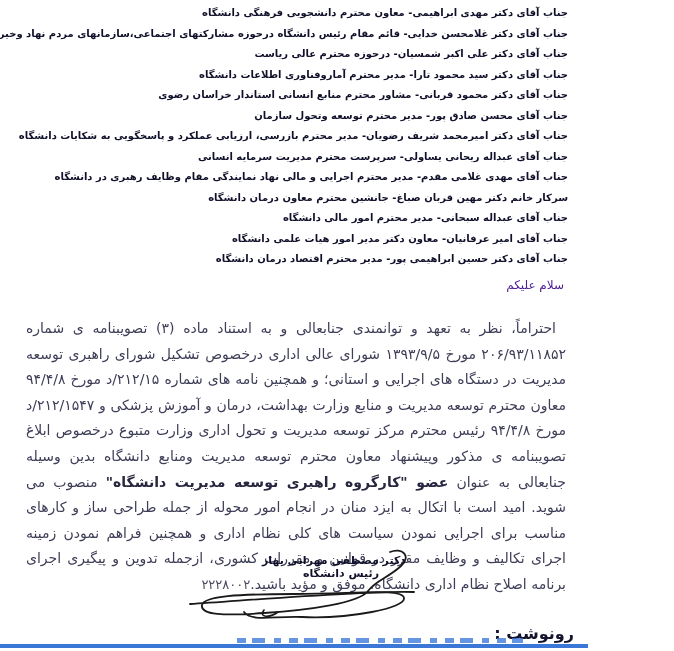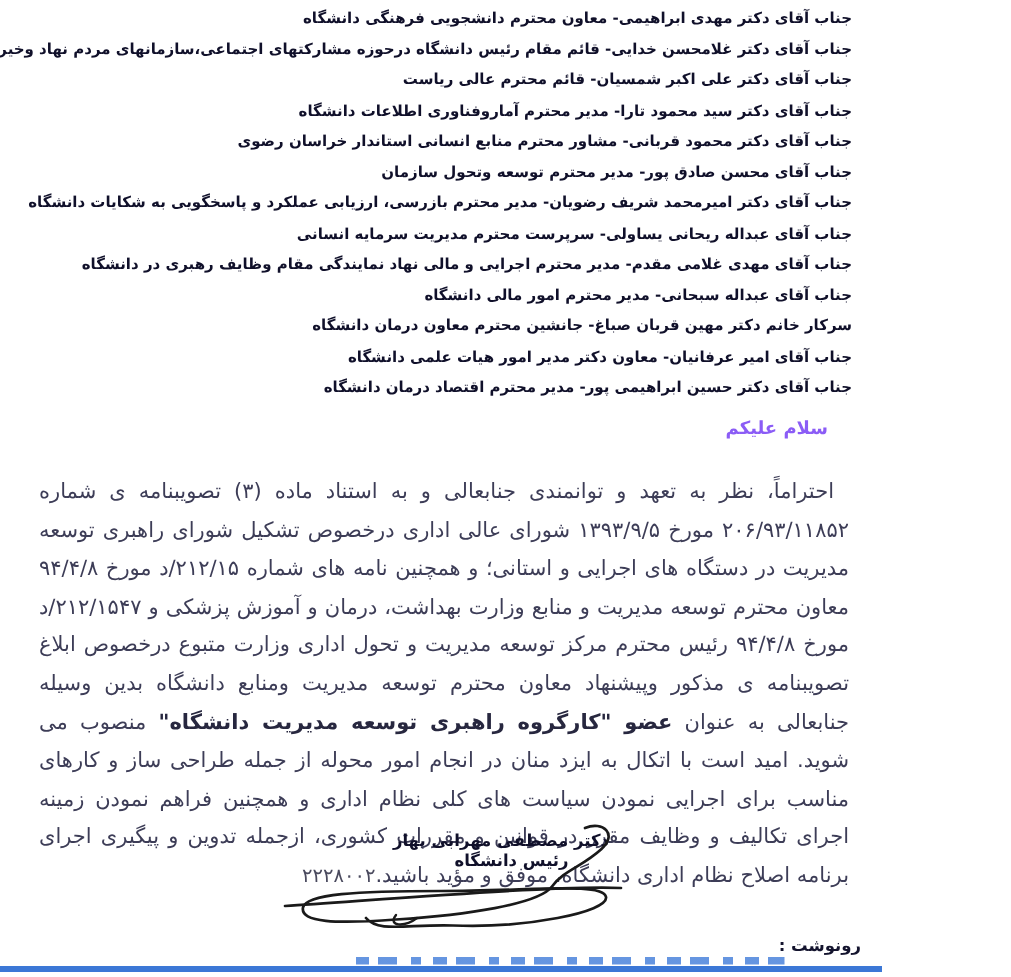--- a/index.html
+++ b/index.html
@@ -7,40 +7,40 @@
     position:relative;width:588px;height:651px;background:#ffffff;overflow:hidden;
     font-family:"DejaVu Sans",sans-serif;
   }
   .recipients{
     position:absolute;top:3px;right:20px;left:4px;
     direction:rtl;text-align:right;
     font-size:10px;font-weight:bold;color:#10102a;
     line-height:20.5px;white-space:nowrap;
   }
   .greeting{
-    position:absolute;top:278px;right:36px;
-    direction:rtl;font-size:12px;font-weight:bold;color:#8b5cf6;
+    position:absolute;top:278px;right:24px;
+    direction:rtl;font-size:12px;font-weight:normal;color:#4c1d95;
   }
   .bodytext{
     position:absolute;top:316px;right:22px;left:26px;margin:0;
     direction:rtl;text-align:justify;text-justify:inter-word;
     font-size:14px;color:#3d3d57;line-height:25.6px;text-indent:10px;
   }
   .bodytext b{color:#27273f;}
   .refnum{font-size:13px;color:#4a4a5e;font-weight:normal;}
   .sig{
     position:absolute;top:554px;left:236px;width:170px;
     direction:rtl;color:#10102a;font-weight:bold;font-size:11px;text-align:right;
   }
   .sig-name{white-space:nowrap;}
   .sig-title{margin-top:0;padding-left:40px;text-align:center;}
   .autograph{position:absolute;left:182px;top:546px;pointer-events:none;}
   .cc{
     position:absolute;top:624px;right:14px;
-    direction:rtl;font-size:11px;font-weight:bold;color:#14142e;
+    direction:rtl;font-size:16px;font-weight:bold;color:#14142e;
   }
   .remnant{
     position:absolute;left:237px;bottom:8px;width:286px;height:5px;
     background-image:repeating-linear-gradient(90deg,
       #3f7bd9 0px,#3f7bd9 9px,transparent 9px,transparent 15px,
       #3f7bd9 15px,#3f7bd9 28px,transparent 28px,transparent 37px,
       #3f7bd9 37px,#3f7bd9 44px,transparent 44px,transparent 52px);
     opacity:.8;
   }
   .divider{
@@ -48,29 +48,29 @@
   }
 </style>
 </head>
 <body>
 
 <div class="page">
 
   <div class="recipients">
     <div>جناب آقای دکتر مهدی ابراهیمی- معاون محترم دانشجویی فرهنگی دانشگاه</div>
     <div>جناب آقای دکتر غلامحسن خدایی- قائم مقام رئیس دانشگاه درحوزه مشارکتهای اجتماعی،سازمانهای مردم نهاد وخیرین سلامت دانشگاه</div>
-    <div>جناب آقای دکتر علی اکبر شمسیان- قائم محترم عالی ریاست</div>
+    <div>جناب آقای دکتر علی اکبر شمسیان- درحوزه محترم عالی ریاست</div>
     <div>جناب آقای دکتر سید محمود تارا- مدیر محترم آماروفناوری اطلاعات دانشگاه</div>
     <div>جناب آقای دکتر محمود قربانی- مشاور محترم منابع انسانی استاندار خراسان رضوی</div>
     <div>جناب آقای محسن صادق پور- مدیر محترم توسعه وتحول سازمان</div>
     <div>جناب آقای دکتر امیرمحمد شریف رضویان- مدیر محترم بازرسی، ارزیابی عملکرد و پاسخگویی به شکایات دانشگاه</div>
     <div>جناب آقای عبداله ریحانی یساولی- سرپرست محترم مدیریت سرمایه انسانی</div>
     <div>جناب آقای مهدی غلامی مقدم- مدیر محترم اجرایی و مالی نهاد نمایندگی مقام وظایف رهبری در دانشگاه</div>
+    <div>سرکار خانم دکتر مهین قربان صباغ- جانشین محترم معاون درمان دانشگاه</div>
     <div>جناب آقای عبداله سبحانی- مدیر محترم امور مالی دانشگاه</div>
-    <div>سرکار خانم دکتر مهین قربان صباغ- جانشین محترم معاون درمان دانشگاه</div>
     <div>جناب آقای امیر عرفانیان- معاون دکتر مدیر امور هیات علمی دانشگاه</div>
     <div>جناب آقای دکتر حسین ابراهیمی پور- مدیر محترم اقتصاد درمان دانشگاه</div>
   </div>
 
   <div class="greeting">سلام علیکم</div>
 
   <p class="bodytext"><span>احتراماً، نظر به تعهد و توانمندی جنابعالی و به استناد ماده (۳) تصویبنامه ی شماره ۲۰۶/۹۳/۱۱۸۵۲ مورخ ۱۳۹۳/۹/۵ شورای عالی اداری درخصوص تشکیل شورای راهبری توسعه مدیریت در دستگاه های اجرایی و استانی؛ و همچنین نامه های شماره ۲۱۲/۱۵/د مورخ ۹۴/۴/۸ معاون محترم توسعه مدیریت و منابع وزارت بهداشت، درمان و آموزش پزشکی و ۲۱۲/۱۵۴۷/د مورخ ۹۴/۴/۸ رئیس محترم مرکز توسعه مدیریت و تحول اداری وزارت متبوع درخصوص ابلاغ تصویبنامه ی مذکور وپیشنهاد معاون محترم توسعه مدیریت ومنابع دانشگاه بدین وسیله جنابعالی به عنوان </span><b>عضو "کارگروه راهبری توسعه مدیریت دانشگاه"</b><span> منصوب می شوید. امید است با اتکال به ایزد منان در انجام امور محوله از جمله طراحی ساز و کارهای مناسب برای اجرایی نمودن سیاست های کلی نظام اداری و همچنین فراهم نمودن زمینه اجرای تکالیف و وظایف مقرر در قوانین و مقررات کشوری، ازجمله تدوین و پیگیری اجرای برنامه اصلاح نظام اداری دانشگاه، موفق و مؤید باشید.</span><span class="refnum">۲۲۲۸۰۰۲</span></p>
 
   <div class="sig">
     <div class="sig-name">دکتر مصطفی مهرابی بهار</div>

